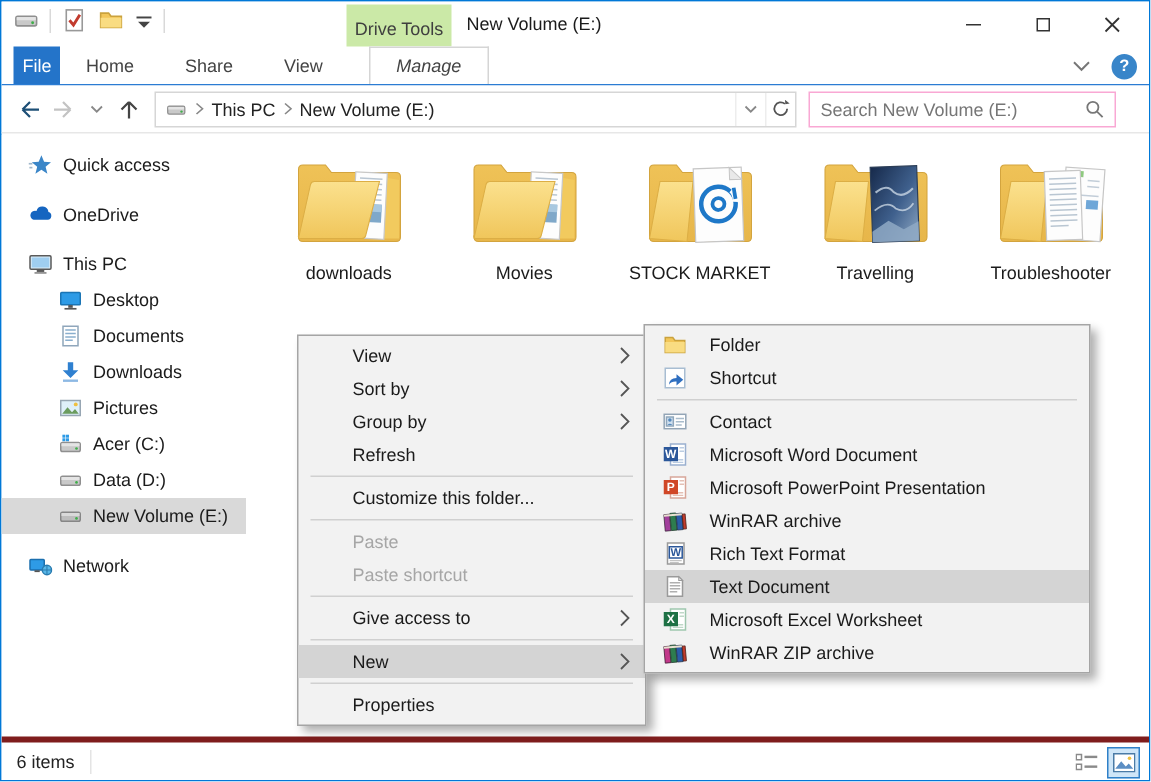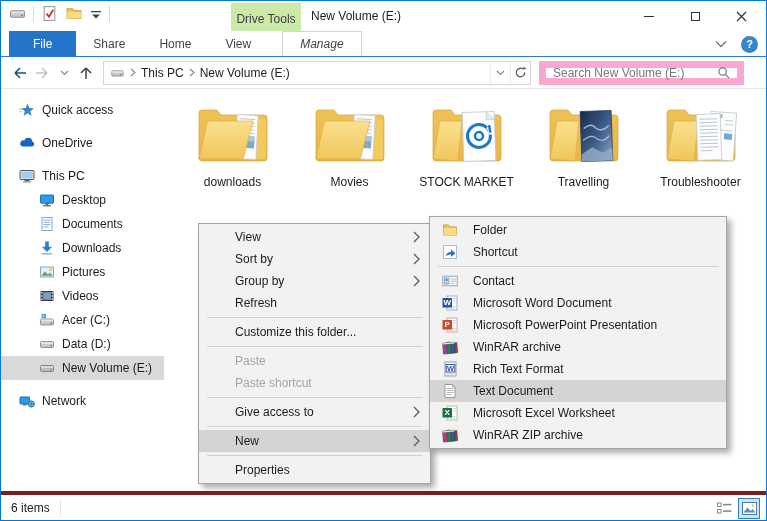--- a/index.html
+++ b/index.html
@@ -17,35 +17,35 @@
     background:#cbe9a7; color:#3f3f3f; display:flex; align-items:center; justify-content:center; }
   .wtitle { position:absolute; left:310px; top:0; height:30px; display:flex; align-items:center; color:#1b1b1b; }
   .wincontrols { position:absolute; right:2px; top:0; height:30px; display:flex; }
   .wbtn { width:46px; height:30px; display:flex; align-items:center; justify-content:center; }
   .minbar { width:10px; height:1px; background:#333; display:block; }
   .maxbox { width:9px; height:9px; border:1px solid #333; display:block; }
   
   .tabs { position:absolute; top:30px; left:0; right:0; height:26px; background:#fff;
     border-bottom:1px solid #2b7cd3; display:flex; align-items:stretch; }
   .tab { padding:0 17px; display:flex; align-items:center; color:#444; }
-  .tab.file { background:#2474c9; color:#fff; margin-left:8px; padding:0 24px; }
+  .tab.file { background:#2474c9; color:#fff; margin-left:8px; padding:0 6px; }
   .tab.manage { border:1px solid #d5d5d5; border-bottom:none; background:#fff; margin-left:14px;font-style:italic; }
   .tabs-right { position:absolute; right:8px; top:0; height:26px; display:flex; align-items:center; gap:14px; }
   .helpcirc { width:17px; height:17px; border-radius:50%; background:#3885c9; color:#fff;
     display:flex; align-items:center; justify-content:center; font-size:11px; font-weight:bold; }
   
   .addr { position:absolute; top:56px; left:0; right:0; height:32px; background:#fff;
     border-bottom:1px solid #e7e7e7; display:flex; align-items:center; }
   .navbtn { width:22px; height:24px; display:flex; align-items:center; justify-content:center; }
   .addrbox { margin-left:6px; width:428px; height:24px; border:1px solid #d6d6d6;
     display:flex; align-items:center; background:#fff; }
   .crumb { display:flex; align-items:center; gap:5px; padding:0 6px; flex:1; }
   .crumbtxt { color:#222; }
   .addrbox .tailbtn { width:20px; height:22px; display:flex; align-items:center; justify-content:center; border-left:1px solid #ededed; }
-  .searchbox { margin-left:8px; width:205px; height:24px; border:7px solid #f9a8d4;
+  .searchbox { margin-left:8px; width:205px; height:24px; border:1px solid #f9a8d4;
     display:flex; align-items:center; padding:0 7px; }
   .searchbox .ph { color:#767676; flex:1; }
   
   .main { position:absolute; top:89px; left:0; right:0; bottom:29px; background:#fff; }
   .sidebar { position:absolute; top:8px; left:0; width:163px; bottom:0; }
   .srow { height:24px; display:flex; align-items:center; gap:7px; padding-left:18px; }
   .srow.child { padding-left:38px; }
   .srow.gap { margin-top:9px; }
   .srow.sel { background:#d9d9d9; }
   .srow .lbl { white-space:nowrap; }
@@ -140,22 +140,22 @@
       <span class="wbtn">
         <svg width="11" height="11" viewBox="0 0 11 11">
             <path d="M1 1 L10 10 M10 1 L1 10" stroke="#333" stroke-width="1.2"></path>
           </svg>
       </span>
     </div>
   </div>
 
   <div class="tabs">
     <div class="tab file">File</div>
+    <div class="tab">Home</div>
     <div class="tab">Share</div>
-    <div class="tab">Home</div>
     <div class="tab">View</div>
     <div class="tab manage">Manage</div>
     <div class="tabs-right">
       <span>
         <svg width="12" height="8" viewBox="0 0 12 8">
             <polyline points="1,1.5 6,6.5 11,1.5" fill="none" stroke="#777" stroke-width="1.3"></polyline>
           </svg>
       </span>
       <span class="helpcirc">?</span>
     </div>
@@ -283,35 +283,20 @@
       </div>
       <div class="srow child">
         <span>
           <svg width="16" height="16" viewBox="0 0 16 16">
               <rect x="1.5" y="3" width="13" height="10" fill="#dff0fa" stroke="#97a6b3"></rect>
               <path d="M2.5 11.8 L6 7.5 L9 10.8 L11 8.6 L13.5 11.8 z" fill="#6b9c5f"></path>
               <circle cx="11.5" cy="5.6" r="1.3" fill="#f0c040"></circle>
             </svg>
         </span>
         <span class="lbl">Pictures</span>
-      </div>
-      <div class="srow child">
-        <span>
-          <svg width="16" height="16" viewBox="0 0 16 16">
-              <rect x="1.5" y="3" width="13" height="10" fill="#3b3b4a"></rect>
-              <rect x="4.2" y="4.2" width="7.6" height="7.6" fill="#7aa0d0"></rect>
-              <rect x="2.2" y="4" width="1.2" height="1.6" fill="#fff"></rect>
-              <rect x="2.2" y="7.2" width="1.2" height="1.6" fill="#fff"></rect>
-              <rect x="2.2" y="10.4" width="1.2" height="1.6" fill="#fff"></rect>
-              <rect x="12.6" y="4" width="1.2" height="1.6" fill="#fff"></rect>
-              <rect x="12.6" y="7.2" width="1.2" height="1.6" fill="#fff"></rect>
-              <rect x="12.6" y="10.4" width="1.2" height="1.6" fill="#fff"></rect>
-            </svg>
-        </span>
-        <span class="lbl">Videos</span>
       </div>
       <div class="srow child">
         <span>
           <svg width="16" height="16" viewBox="0 0 16 16">
               <rect x="2.6" y="1.8" width="2" height="2" fill="#2e9be6"></rect>
               <rect x="5" y="1.8" width="2" height="2" fill="#2e9be6"></rect>
               <rect x="2.6" y="4.2" width="2" height="2" fill="#2e9be6"></rect>
               <rect x="5" y="4.2" width="2" height="2" fill="#2e9be6"></rect>
               <rect x="1.5" y="7" width="13" height="6" rx="1.2" fill="#c9c9c9" stroke="#8f8f8f"></rect>
               <rect x="2" y="7.5" width="12" height="2" fill="#e4e4e4"></rect>

